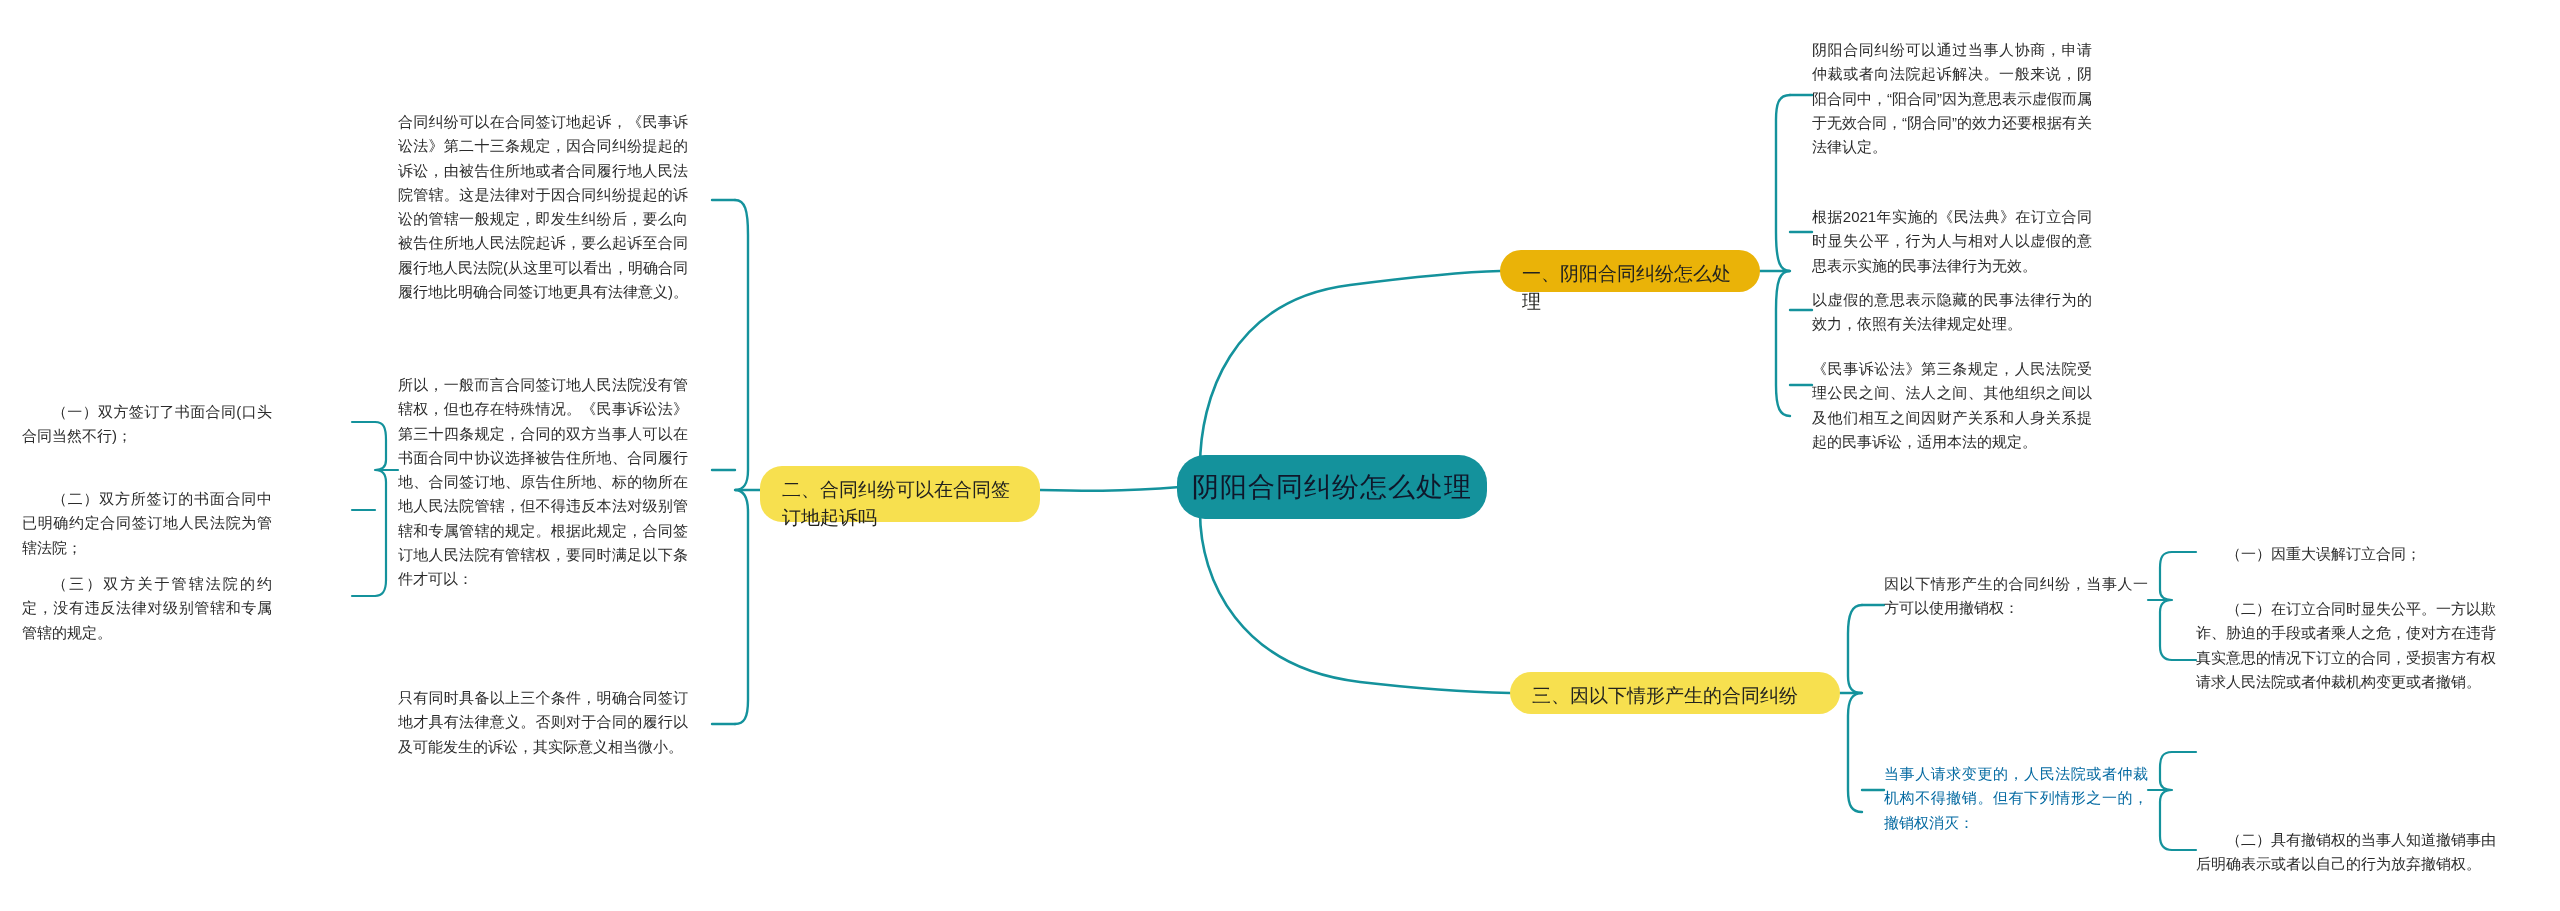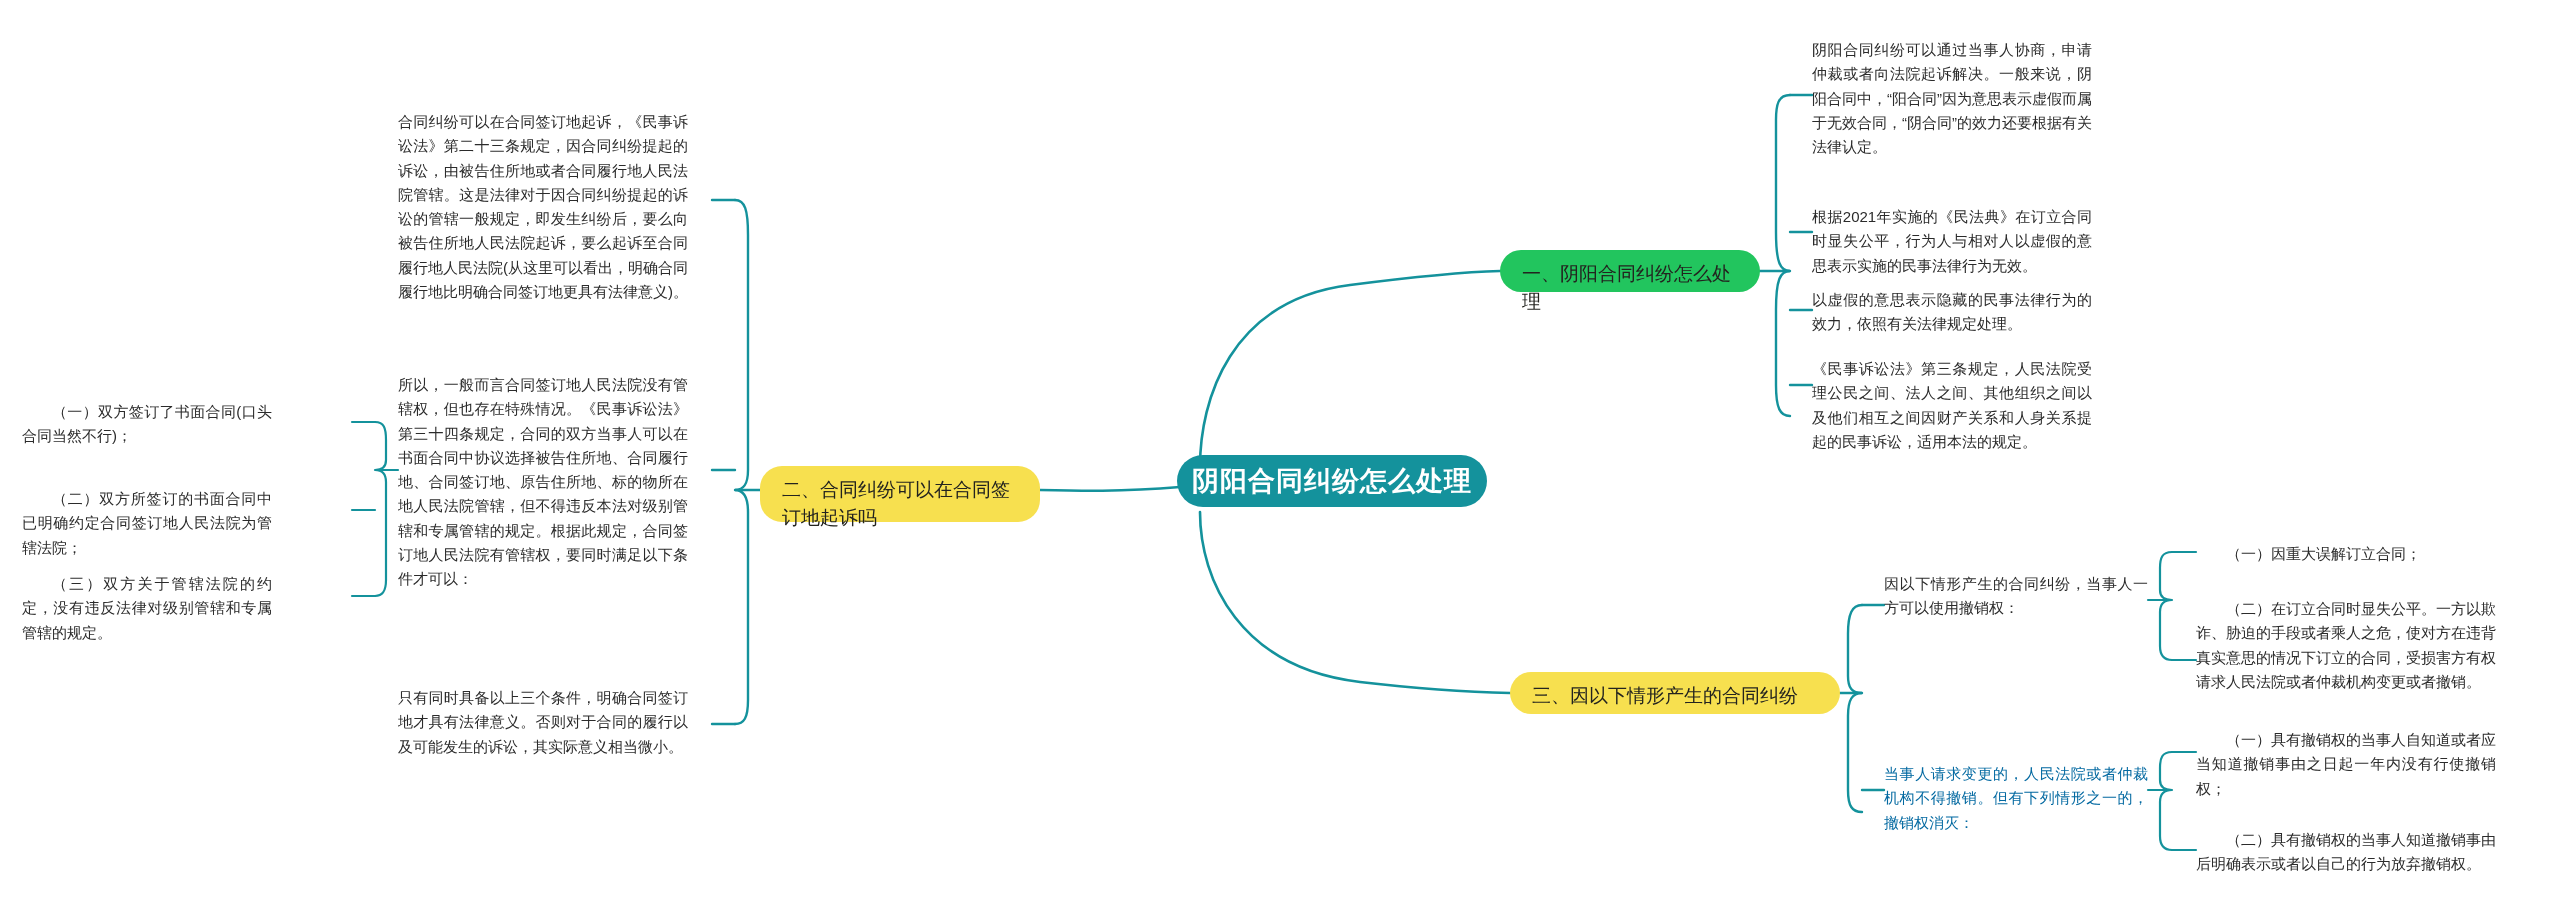--- a/index.html
+++ b/index.html
@@ -106,25 +106,25 @@
       <path d="M2172,552 L2196,552"></path>
       <path d="M2172,660 L2196,660"></path>
 
       <path d="M2148,790 L2172,790"></path>
       <path d="M2172,752 C2162,752 2160,758 2160,768 L2160,780 C2160,787 2164,790 2172,790 C2164,790 2160,794 2160,802 L2160,836 C2160,846 2164,850 2172,850"></path>
       <path d="M2172,752 L2196,752"></path>
       <path d="M2172,850 L2196,850"></path>
     </g>
   </svg>
 
-  <div class="node root" style="left: 1177px; top: 455px; width: 310px; height: 52px; background: rgb(20, 146, 156); color: #ffffff; font-weight: bold;">
+  <div class="node root" style="left: 1177px; top: 455px; width: 310px; height: 64px; background: rgb(20, 146, 156); color: #0f172a;">
     <span>阴阳合同纠纷怎么处理</span>
   </div>
 
-  <div class="node branch" style="left: 1500px; top: 250px; width: 260px; height: 42px; background: #22c55e; color: rgb(35, 35, 31);">
+  <div class="node branch" style="left: 1500px; top: 250px; width: 260px; height: 42px; background: #eab308; color: rgb(35, 35, 31);">
     <span>一、阴阳合同纠纷怎么处理</span>
   </div>
 
   <div class="node leaf" style="left: 1812px; top: 38px; width: 280px; color: rgb(43, 43, 43);">阴阳合同纠纷可以通过当事人协商，申请仲裁或者向法院起诉解决。一般来说，阴阳合同中，“阳合同”因为意思表示虚假而属于无效合同，“阴合同”的效力还要根据有关法律认定。</div>
 
   <div class="node leaf" style="left: 1812px; top: 205px; width: 280px; color: rgb(43, 43, 43);">根据2021年实施的《民法典》在订立合同时显失公平，行为人与相对人以虚假的意思表示实施的民事法律行为无效。</div>
 
   <div class="node leaf" style="left: 1812px; top: 288px; width: 280px; color: rgb(43, 43, 43);">以虚假的意思表示隐藏的民事法律行为的效力，依照有关法律规定处理。</div>
 
   <div class="node leaf" style="left: 1812px; top: 357px; width: 280px; color: rgb(43, 43, 43);">《民事诉讼法》第三条规定，人民法院受理公民之间、法人之间、其他组织之间以及他们相互之间因财产关系和人身关系提起的民事诉讼，适用本法的规定。</div>
@@ -150,17 +150,16 @@
   </div>
 
   <div class="node leaf" style="left: 1884px; top: 572px; width: 264px; color: rgb(43, 43, 43);">因以下情形产生的合同纠纷，当事人一方可以使用撤销权：</div>
 
   <div class="node leaf" style="left: 1884px; top: 762px; width: 264px; color: #0369a1;">当事人请求变更的，人民法院或者仲裁机构不得撤销。但有下列情形之一的，撤销权消灭：</div>
 
   <div class="node leaf indent" style="left: 2196px; top: 542px; width: 300px; color: rgb(43, 43, 43);">（一）因重大误解订立合同；</div>
 
   <div class="node leaf indent" style="left: 2196px; top: 597px; width: 300px; color: rgb(43, 43, 43);">（二）在订立合同时显失公平。一方以欺诈、胁迫的手段或者乘人之危，使对方在违背真实意思的情况下订立的合同，受损害方有权请求人民法院或者仲裁机构变更或者撤销。</div>
 
-  <div class="node leaf indent" style="left: 2196px; top: 728px; width: 300px; color: rgb(43, 43, 43);">（一）具有撤销权的当事人自知道或者应当知道撤销事由之日起一年内没有行使撤销权；</div>
 
   <div class="node leaf indent" style="left: 2196px; top: 828px; width: 300px; color: rgb(43, 43, 43);">（二）具有撤销权的当事人知道撤销事由后明确表示或者以自己的行为放弃撤销权。</div>
 
 </div>
 
 </body></html>

